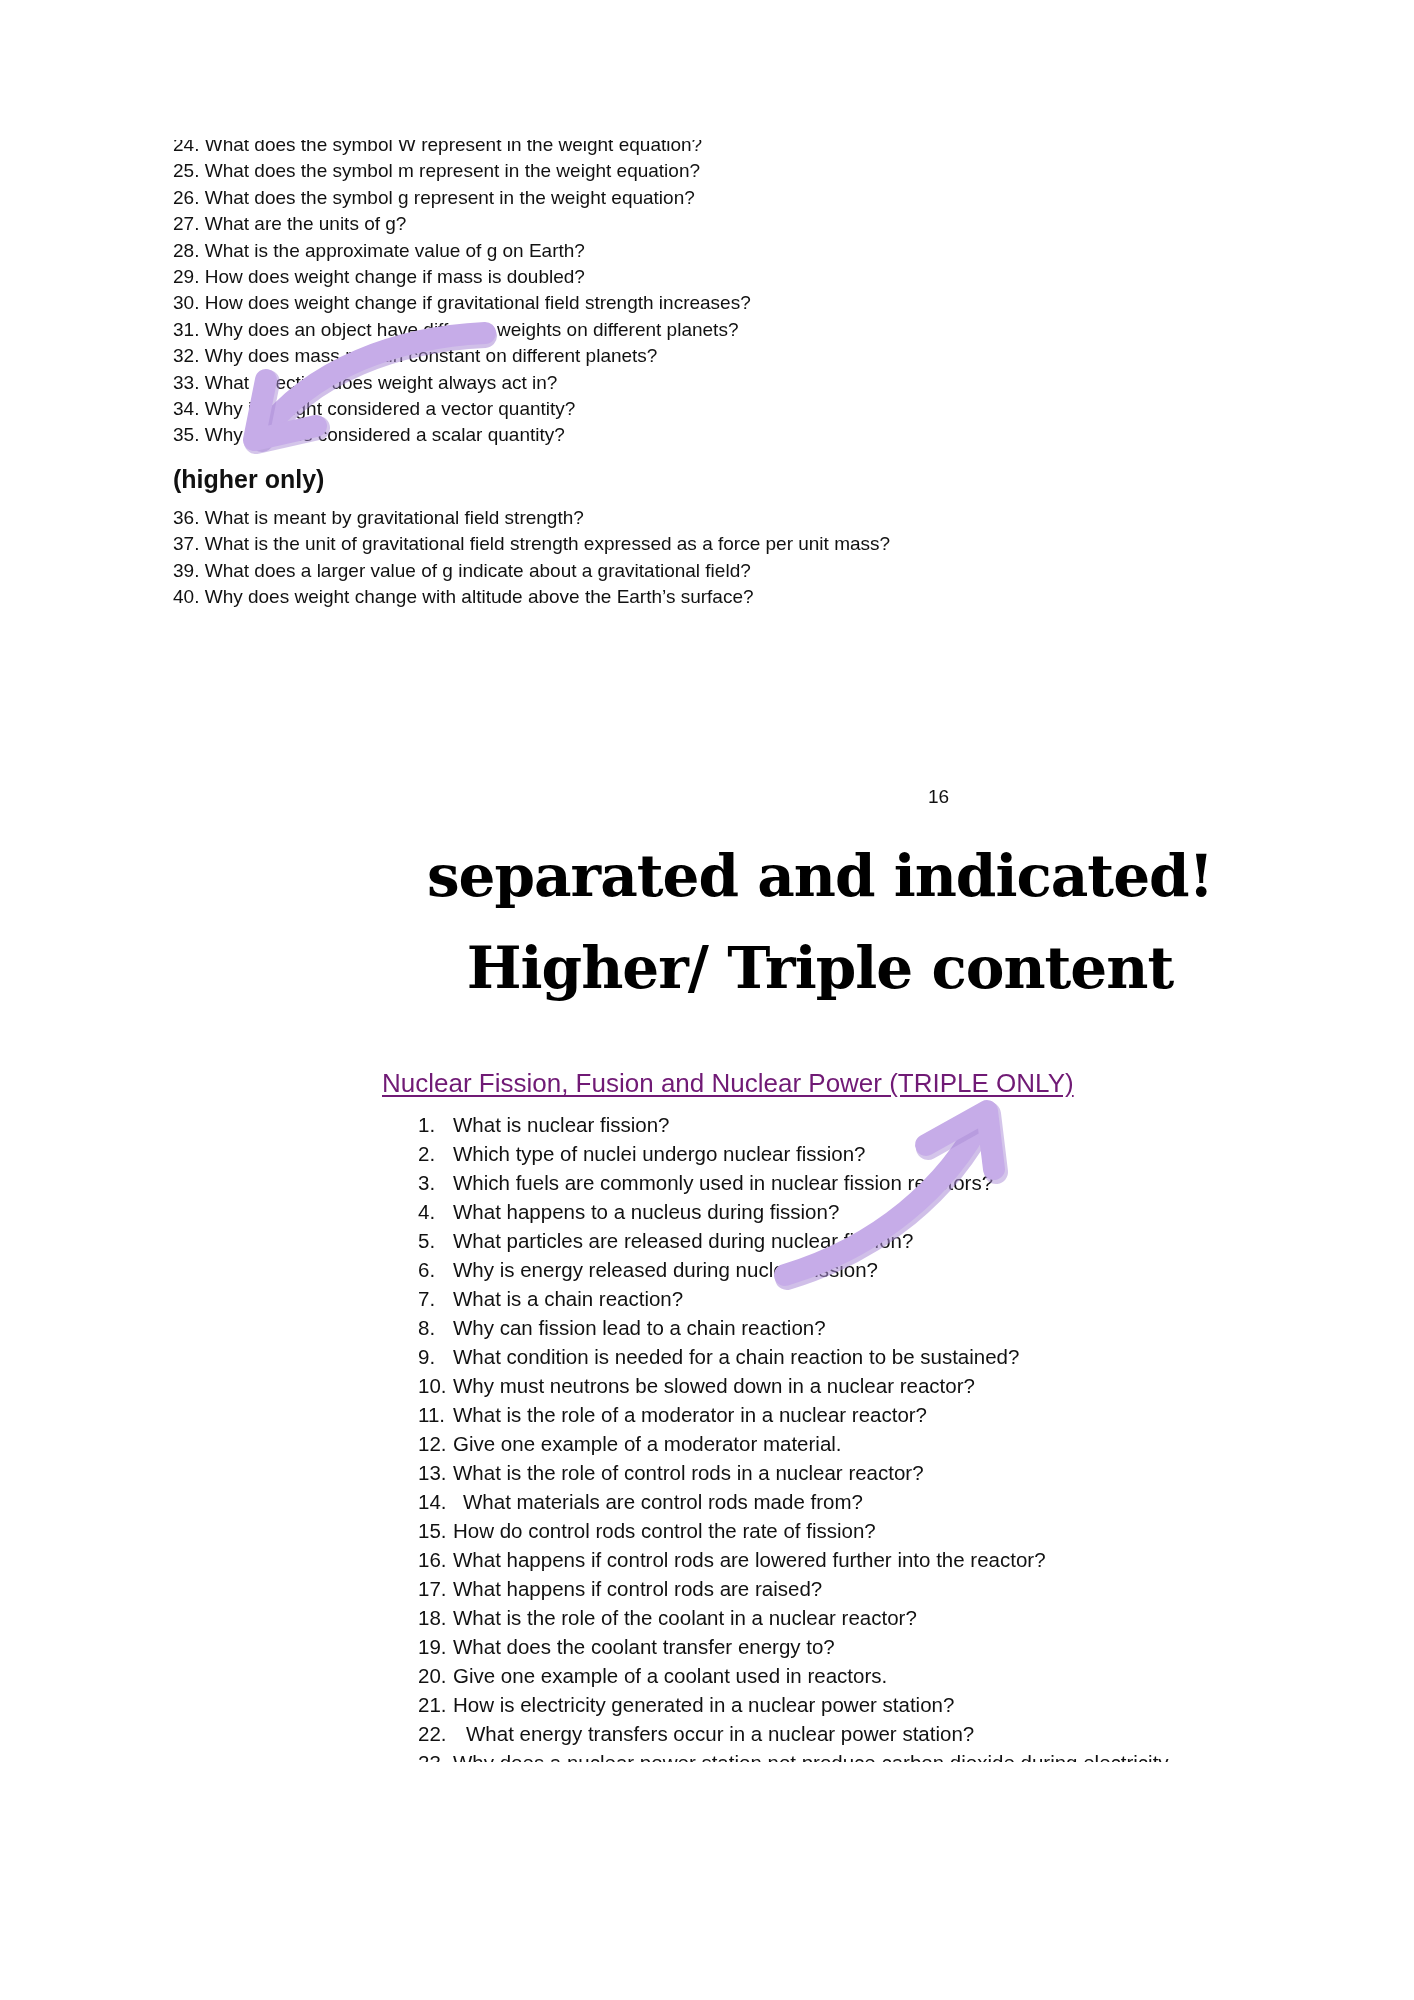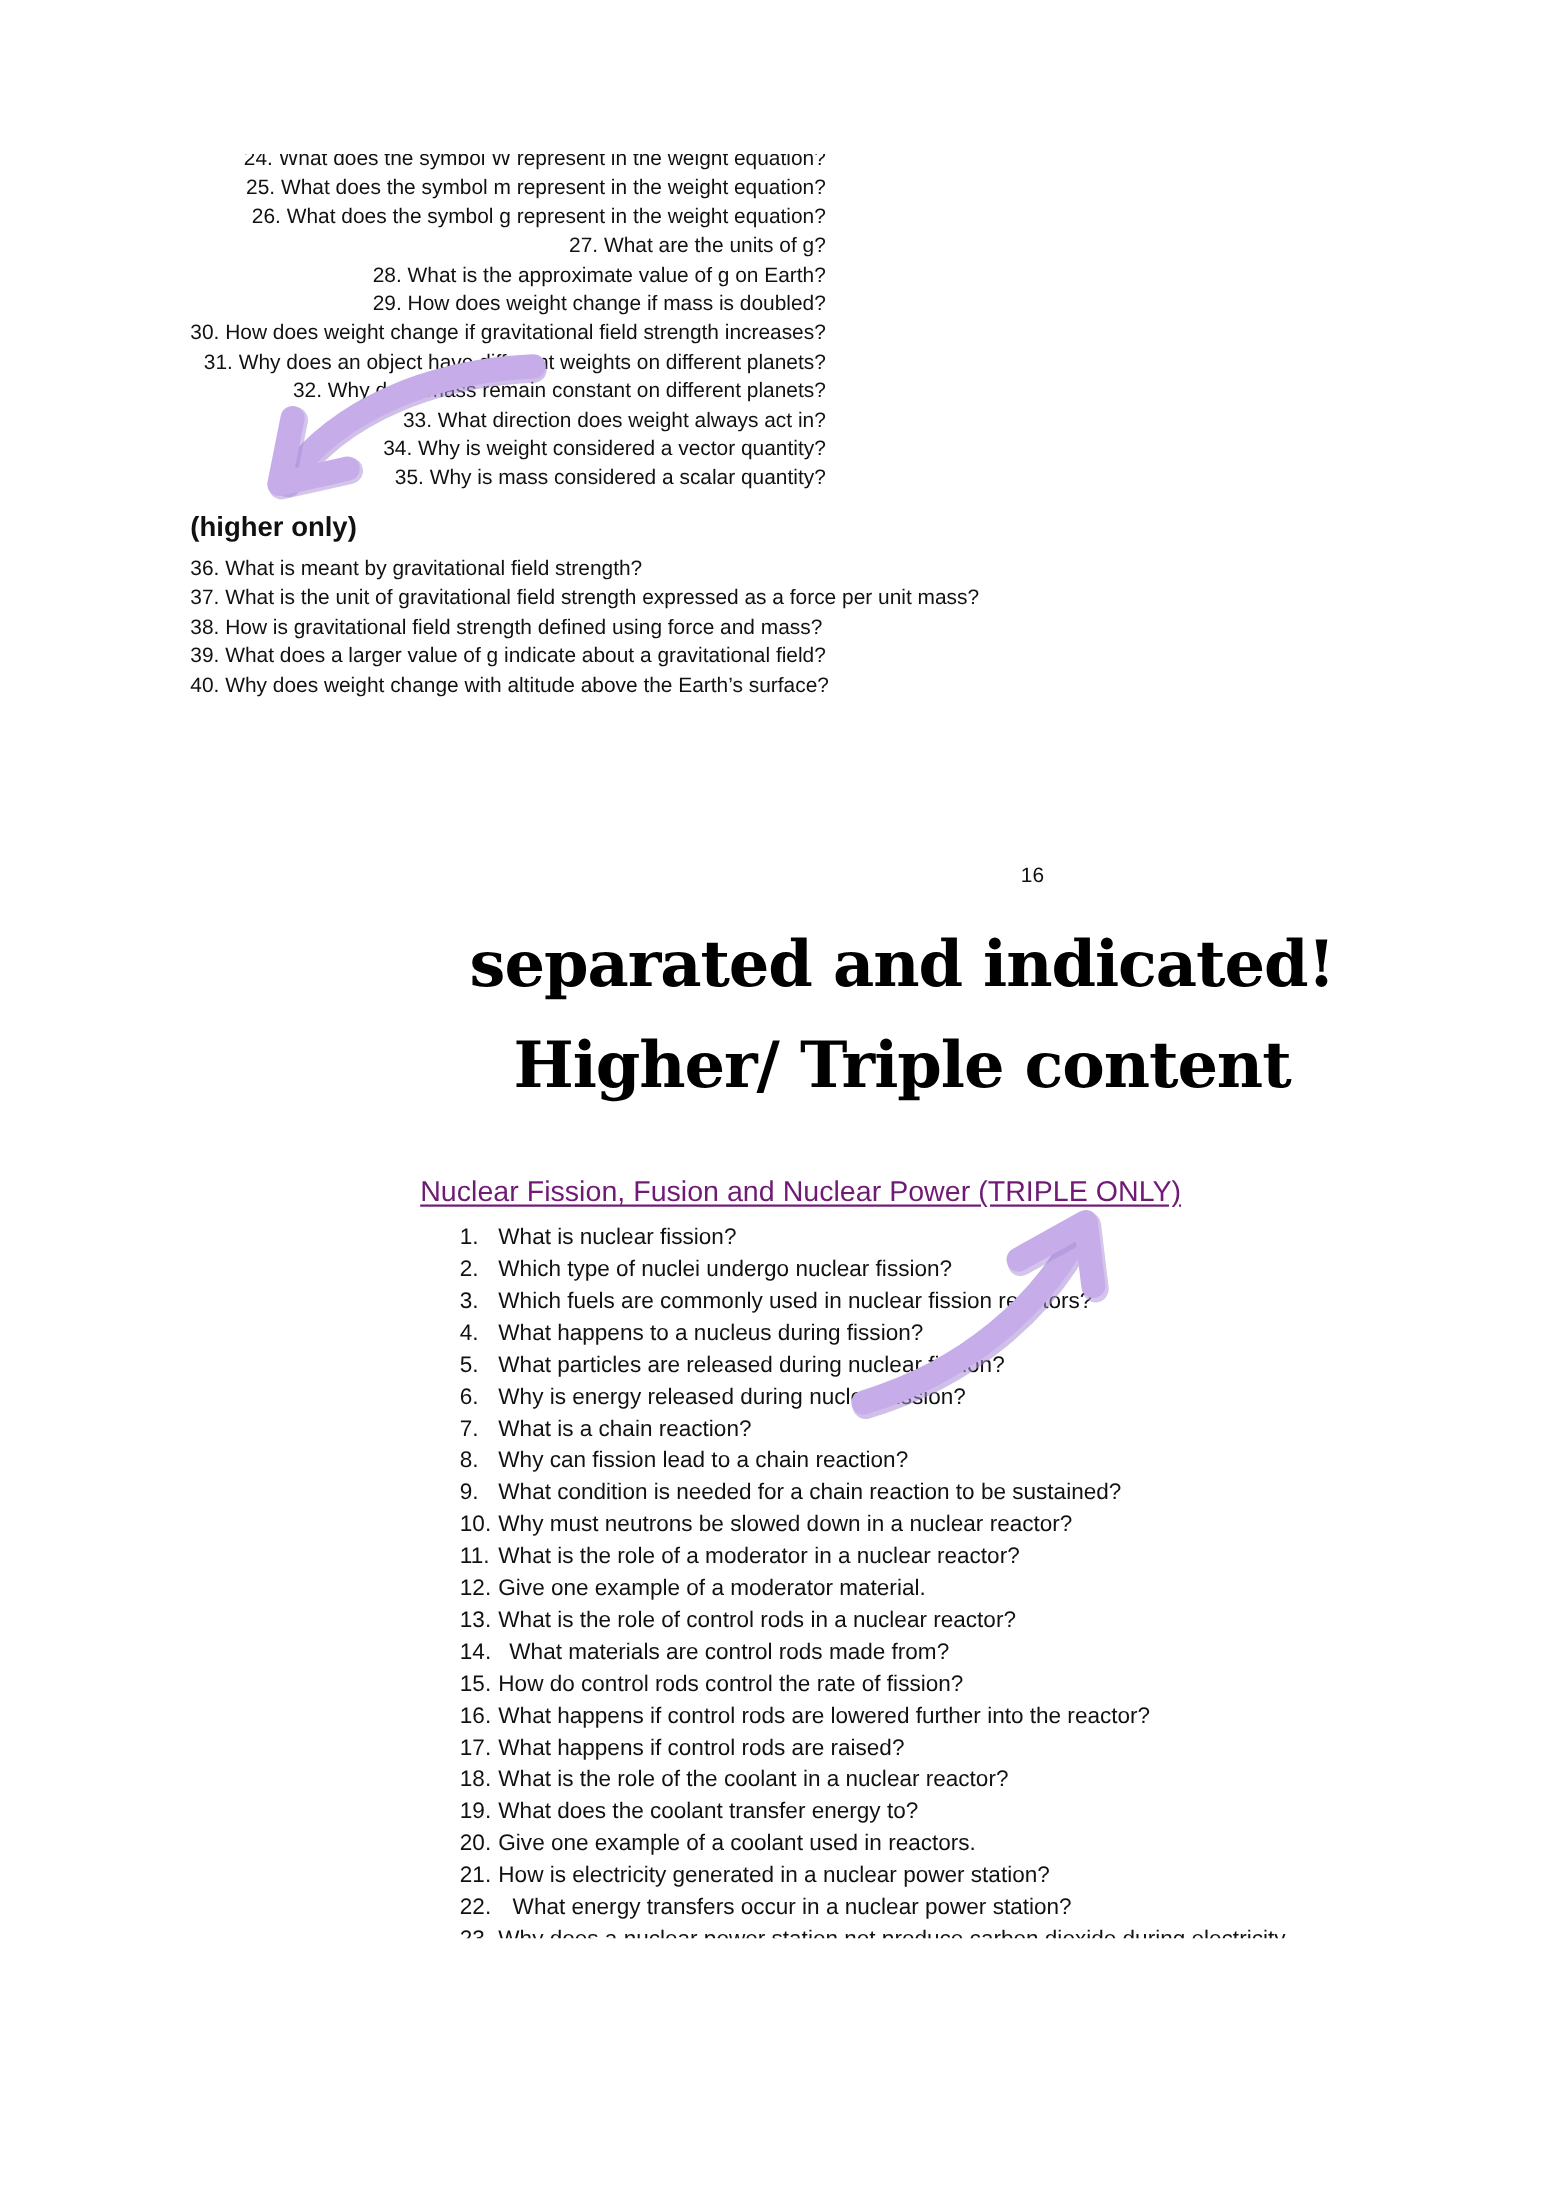--- a/index.html
+++ b/index.html
@@ -1,17 +1,17 @@
 <!DOCTYPE html>
 <html><head>
 <meta charset="utf-8">
 <style>
   html, body { margin:0; padding:0; background:#ffffff; }
   body { width:1414px; height:2000px; position:relative; overflow:hidden; font-family:"Liberation Sans", sans-serif; color:#111; }
-  .clip-top { position:absolute; left:0; top:140px; width:1283px; height:520px; overflow:hidden;text-align:right; }
+  .clip-top { position:absolute; left:0; top:140px; width:1283px; height:520px; overflow:hidden; }
   .qlist-top { position:absolute; left:173px; top:-8px; margin:0; padding:0; list-style:none; font-size:19px; line-height:26.4px; }
   .qlist-top li { white-space:nowrap; }
   .higher-label { position:absolute; left:173px; top:465px; font-size:25px; font-weight:bold; }
   .qlist-higher { position:absolute; left:173px; top:505px; margin:0; padding:0; list-style:none; font-size:19px; line-height:26.4px; }
   .qlist-higher li { white-space:nowrap; }
   .page-num { position:absolute; left:928px; top:786px; font-size:19px; }
   .banner { position:absolute; left:380px; top:830px; width:880px; text-align:center; font-family:"DejaVu Serif", "Liberation Serif", serif; font-weight:bold; font-size:58px; line-height:92px; color:#000; letter-spacing:-1px; }
   .section-title { position:absolute; left:382px; top:1068px; font-size:26px; color:#701a75; text-decoration:underline; text-underline-offset:3px; white-space:nowrap; }
   .clip-bottom { position:absolute; left:0; top:1110px; width:1414px; height:652px; overflow:hidden; }
   .fission-list { position:absolute; left:0; top:0; margin:0; padding:0; list-style:none; font-size:20.5px; line-height:29px; }
@@ -39,21 +39,20 @@
     <li><span>34.</span> <span>Why is weight considered a vector quantity?</span></li>
     <li><span>35.</span> <span>Why is mass considered a scalar quantity?</span></li>
   </ol>
 </div>
 
 <div class="higher-label">(higher only)</div>
 
 <ol class="qlist-higher">
   <li><span>36.</span> <span>What is meant by gravitational field strength?</span></li>
   <li><span>37.</span> <span>What is the unit of gravitational field strength expressed as a force per unit mass?</span></li>
-  <li><span>38.</span> <span>How is gravitational field strength defined using force and mass?</span></li>
   <li><span>39.</span> <span>What does a larger value of g indicate about a gravitational field?</span></li>
   <li><span>40.</span> <span>Why does weight change with altitude above the Earth’s surface?</span></li>
 </ol>
 
 <div class="page-num">16</div>
 
 <div class="banner">
   <div>separated and indicated!</div>
   <div>Higher/ Triple content</div>
 </div>

